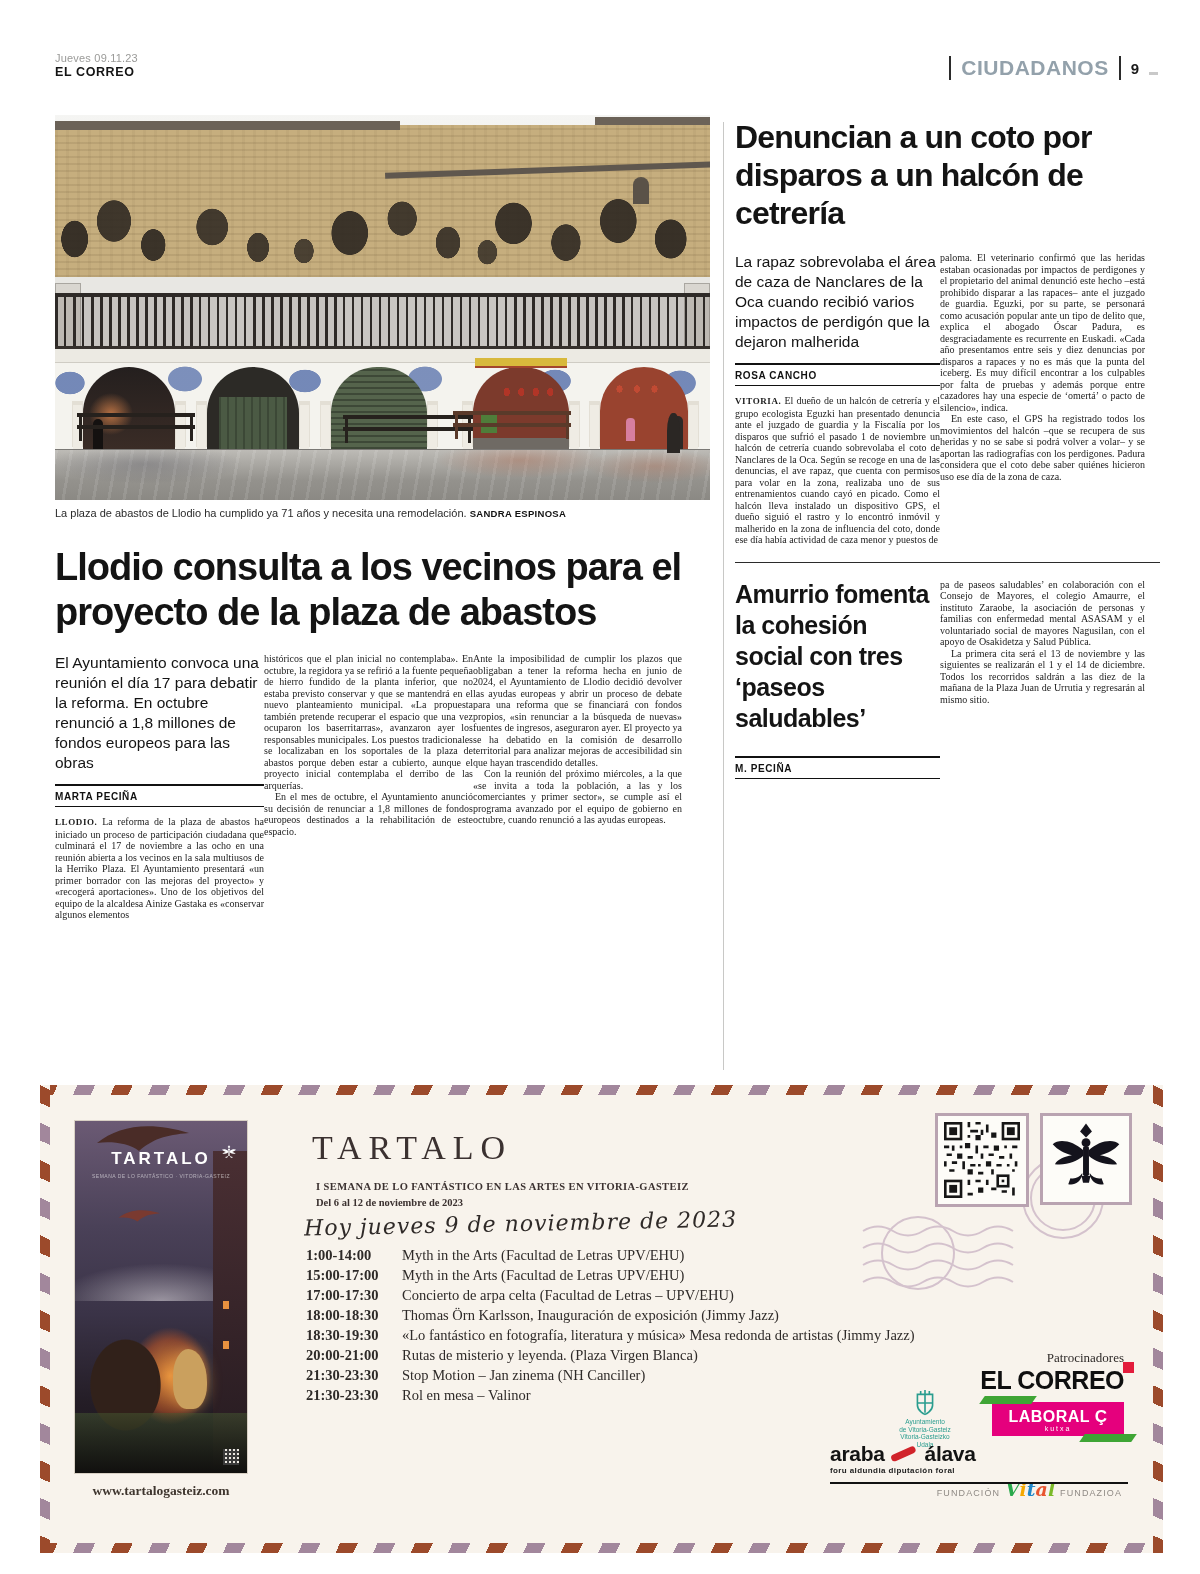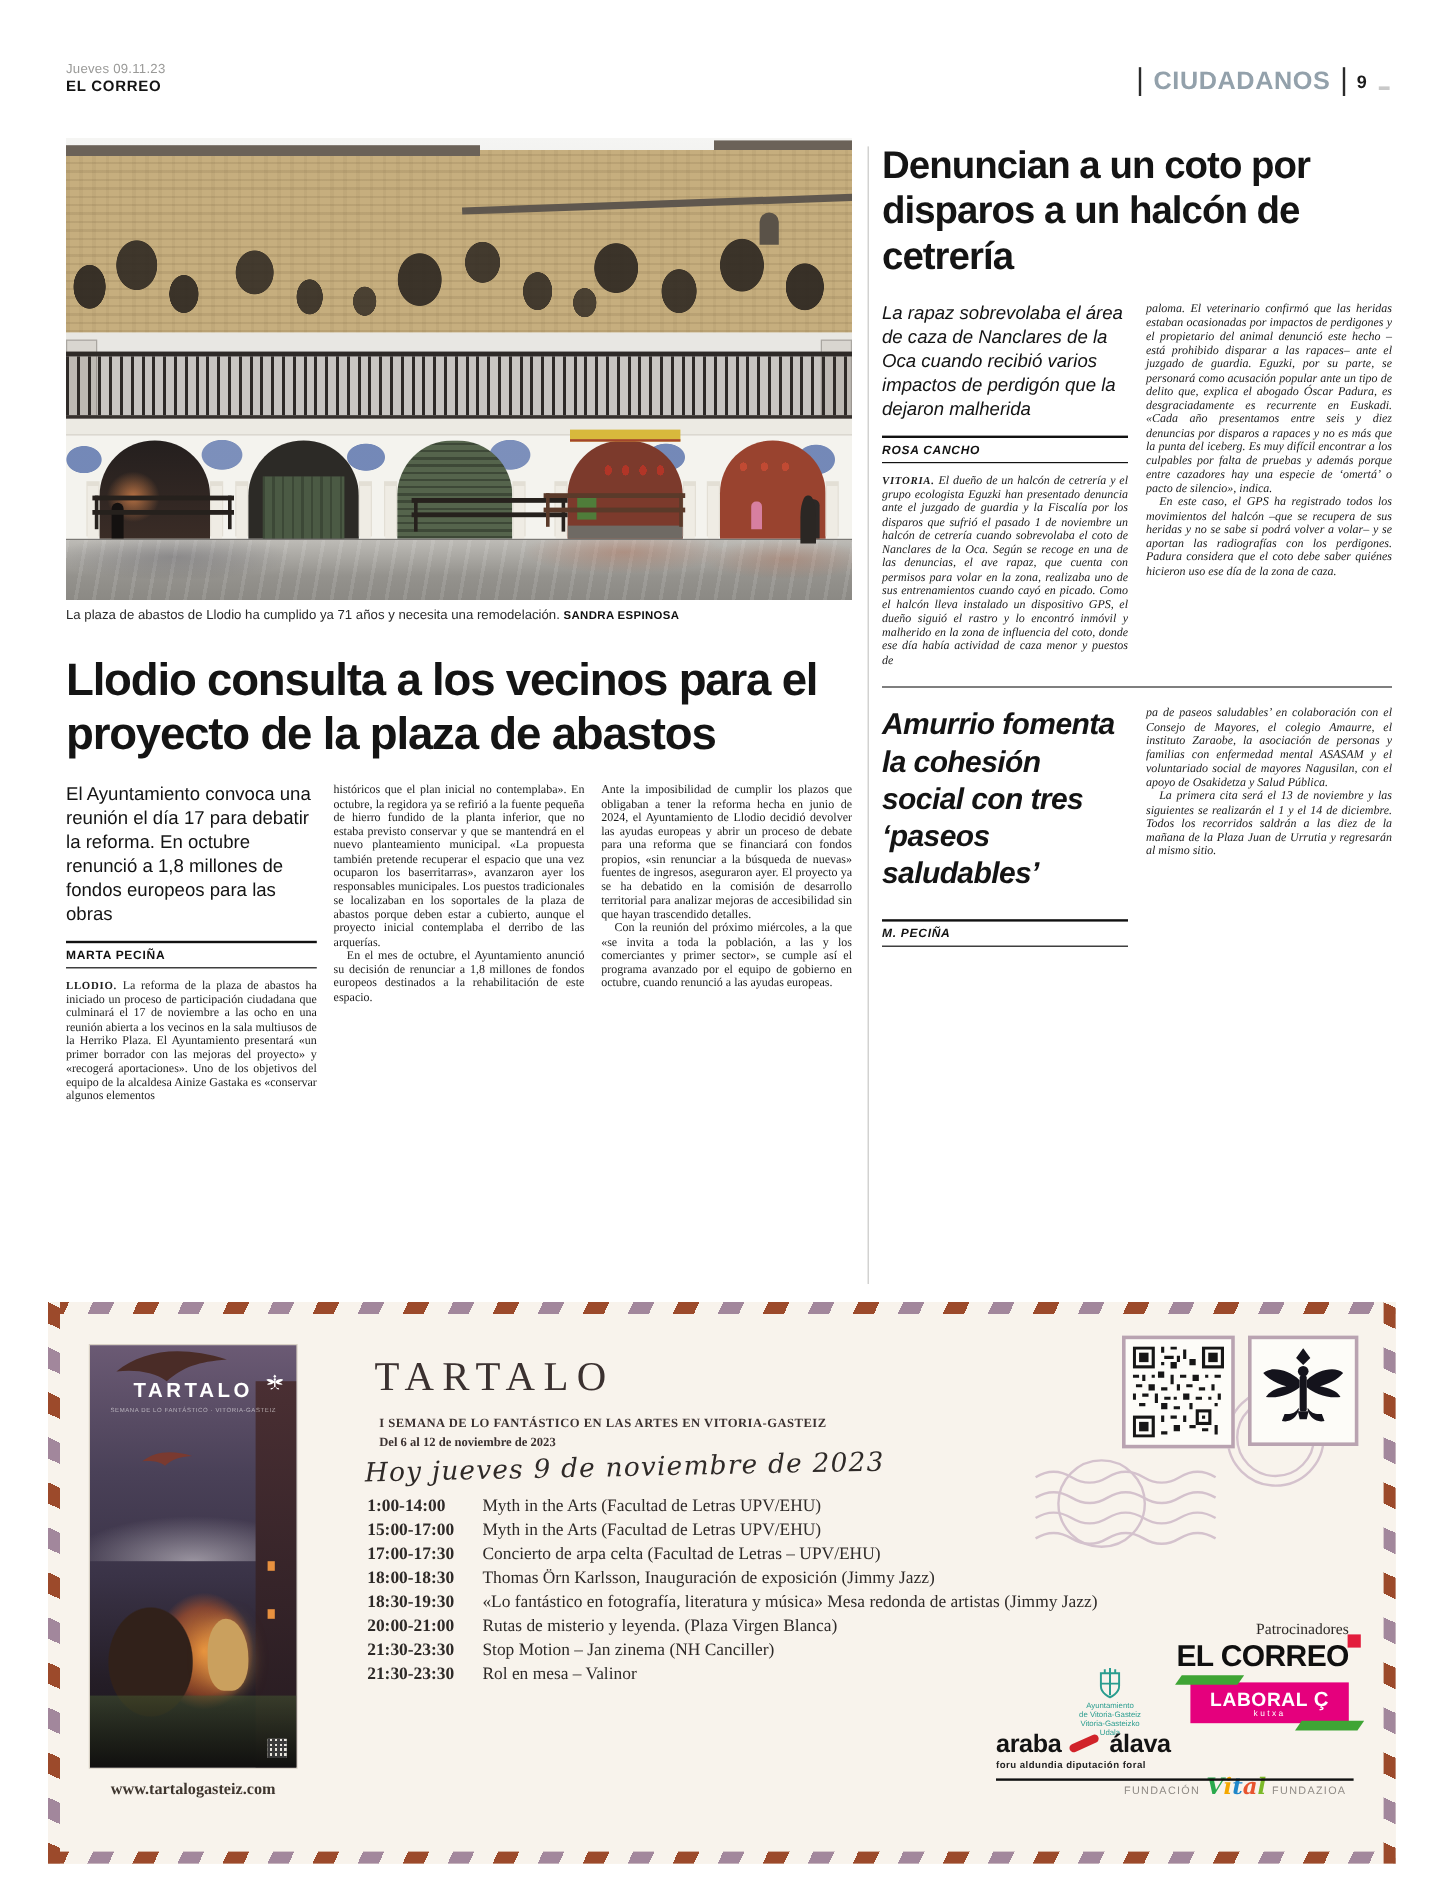--- a/index.html
+++ b/index.html
@@ -115,34 +115,34 @@
   .table-1 { left:398px; top:296px; width:118px; height:34px; }
   .table-1 i { background:#5a3a2a; }
   .fig-right { position:absolute; left:612px; top:298px; width:13px; height:40px; background:#2b2724; border-radius:45% 45% 0 0; }
 
   .caption { margin-top:7px; font-family:"Liberation Sans",sans-serif; font-size:11px; color:#2a2a2a; }
   .caption .credit { font-weight:bold; font-size:9.5px; letter-spacing:.3px; color:#111; }
 
   .headline-main { margin-top:26px; font-family:"Liberation Sans",sans-serif; font-weight:bold;
       font-size:38px; line-height:45px; letter-spacing:-1px; color:#141414; }
 
-  .cols { display:grid; grid-template-columns:209px 209px 209px; column-gap:14px; margin-top:18px; }
+  .cols { display:grid; grid-template-columns:209px 209px 209px; margin-top:18px; }
   .lead { font-family:"Liberation Sans",sans-serif; font-size:15.5px; line-height:20px; color:#141414; }
   .byline { font-family:"Liberation Sans",sans-serif; font-weight:bold; font-size:10px; letter-spacing:.6px;
       color:#111; border-top:2.5px solid #111; border-bottom:1px solid #111; padding:5px 0 4px; margin:11px 0 9px; }
   p.body { font-size:10px; line-height:11.5px; text-align:justify; color:#1c1c1c; }
   p.body + p.body { text-indent:11px; }
   .dateline { font-weight:bold; font-size:9px; letter-spacing:.6px; }
 
   
   .vdiv { position:absolute; left:723px; top:122px; width:1px; height:948px; background:#c8c8c6; }
   .right-zone { position:absolute; left:735px; top:118px; width:425px; }
   .headline-2 { font-family:"Liberation Sans",sans-serif; font-weight:bold; font-size:32px; line-height:38px;
       letter-spacing:-.8px; color:#141414; }
-  .cols2 { display:grid; grid-template-columns:205px 205px; column-gap:15px; margin-top:20px;font-style:italic; }
+  .cols2 { display:grid; grid-template-columns:205px 205px; margin-top:20px; }
   .hdiv { border-top:1px solid #2b2b2b; margin-top:16px; }
   .headline-3 { font-family:"Liberation Sans",sans-serif; font-weight:bold; font-size:25px; line-height:31px;
       letter-spacing:-.5px; color:#141414; }
   .amurrio { margin-top:16px; }
   .amurrio .byline { margin-top:22px; }
 
   
   .ad { position:absolute; left:40px; top:1085px; width:1123px; height:468px; background:#f8f3ec; }
   .bd { position:absolute; background-color:#f8f3ec; }
   .bd-h { left:0; right:0; height:10px;

